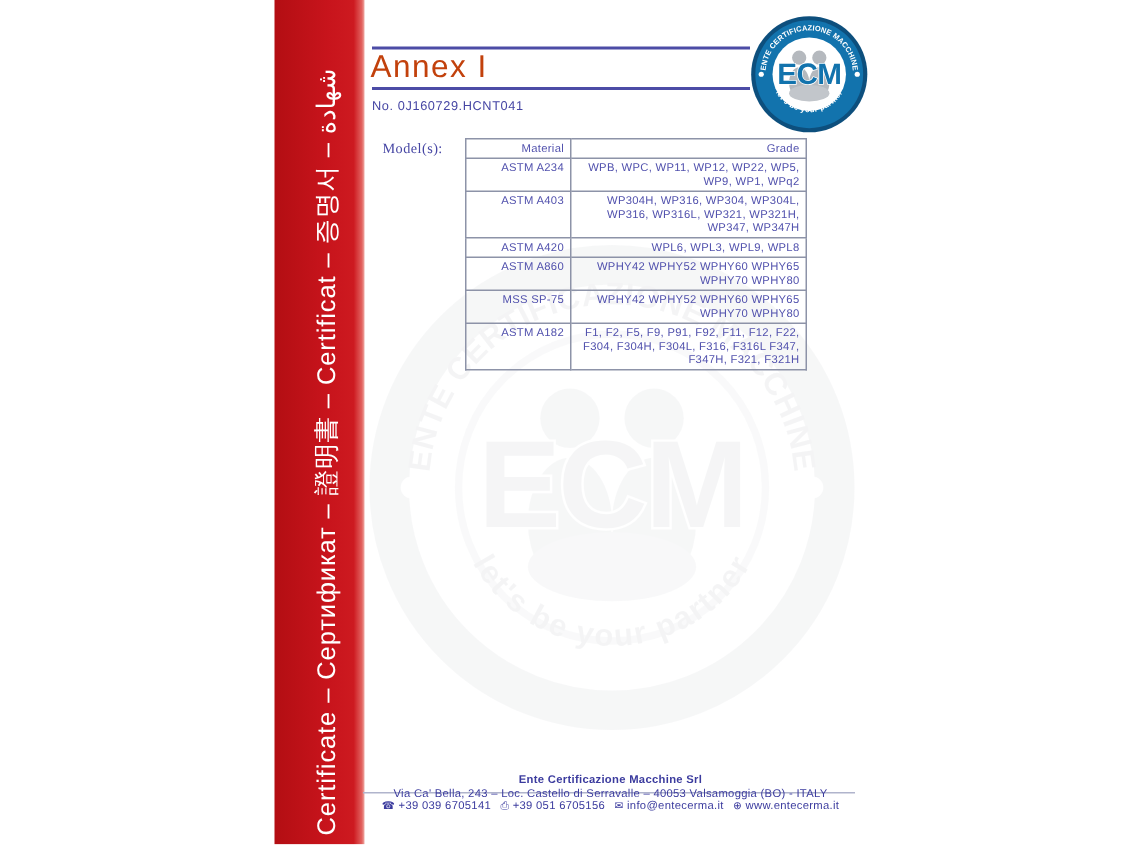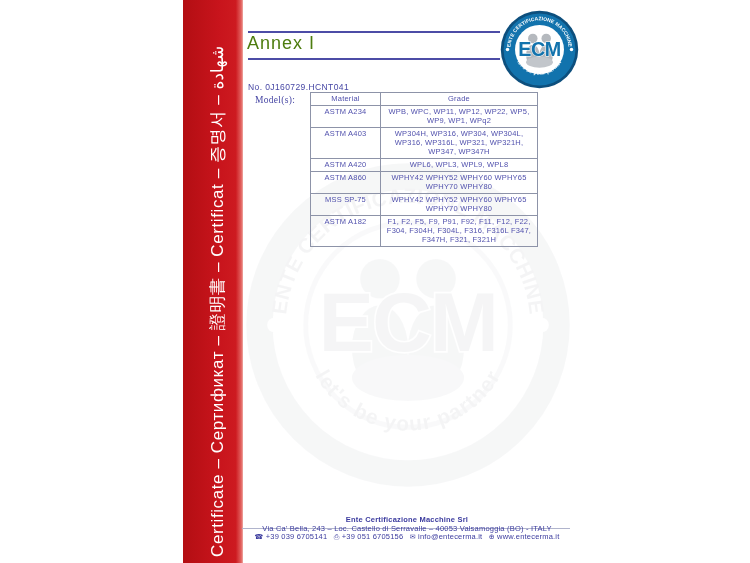--- a/index.html
+++ b/index.html
@@ -18,41 +18,41 @@
     white-space:nowrap;color:#ffffff;font-size:17px;letter-spacing:0.6px;
     font-weight:400;
   }
   
   .watermark{position:absolute;left:243px;top:160px;width:330px;height:330px;opacity:0.08;}
   
   .rule{position:absolute;height:1.5px;background:#4c4ca6;}
   .rule-top{left:248px;top:31px;width:252px;}
   .rule-mid{left:248px;top:58px;width:252px;}
   .doc-title{
-    position:absolute;left:247px;top:33px;color:#4d7c0f;
-    font-size:18px;letter-spacing:1px;font-weight:400;
+    position:absolute;left:247px;top:33px;color:#c2410c;
+    font-size:21px;letter-spacing:1px;font-weight:400;
   }
   .cert-no{
-    position:absolute;left:248px;top:82px;color:#4646a4;
+    position:absolute;left:248px;top:65px;color:#4646a4;
     font-size:8.5px;letter-spacing:0.4px;text-align:right;
   }
   .models-label{
     position:absolute;left:255px;top:95px;color:#4646a4;font-size:9.5px;letter-spacing:0.3px;font-family:Liberation Serif, serif;
   }
   
   .logo{position:absolute;left:500px;top:10px;width:79px;height:79px;}
   
   .mat-table{
     position:absolute;left:310px;top:92px;width:228px;
     border-collapse:collapse;table-layout:fixed;
   }
   .mat-table th,.mat-table td{
     border:1px solid #8d93a8;color:#5151ad;
     font-size:7.5px;line-height:9px;font-weight:400;
-    padding:1px 4px 2px 4px;text-align:center;vertical-align:top;
+    padding:1px 4px 2px 4px;text-align:right;vertical-align:top;
     letter-spacing:0.2px;
   }
   .mat-table .col-material{width:70px;}
   .mat-table td.mat{white-space:nowrap;margin-left:24px;}
   
   .footer-rule{position:absolute;left:242px;top:528px;width:328px;height:1px;background:#b0b4cc;}
   .footer{
     position:absolute;left:242px;top:516px;width:330px;text-align:center;
     color:#3b3b9e;font-size:7.5px;line-height:8.5px;letter-spacing:0.2px;
   }

